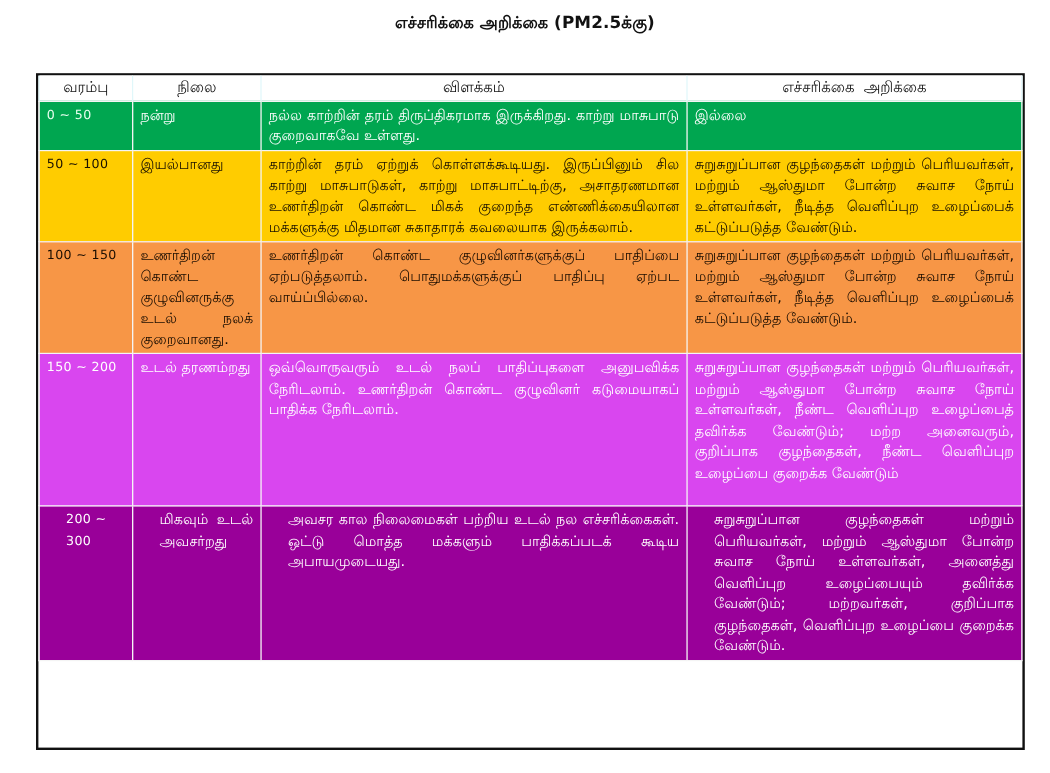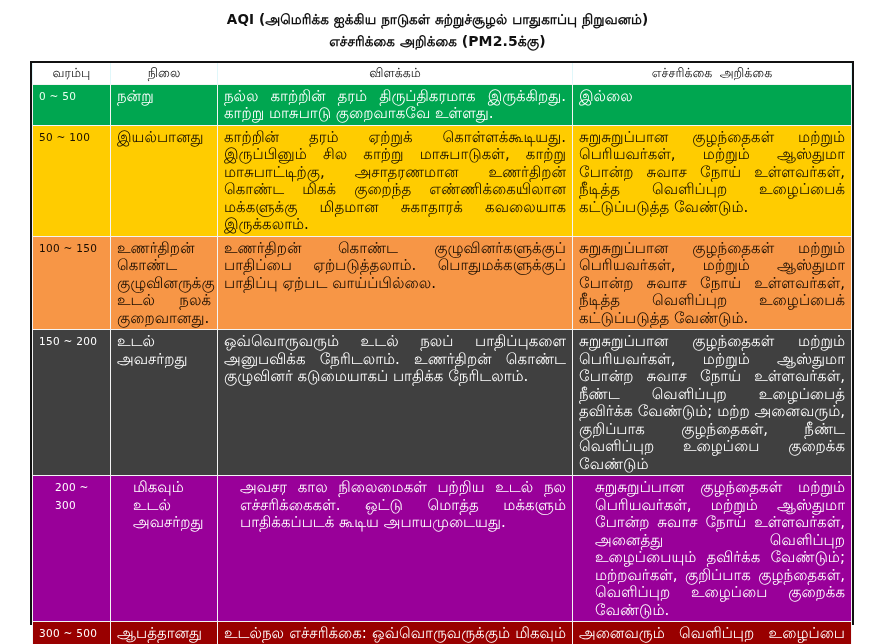--- a/index.html
+++ b/index.html
@@ -15,44 +15,43 @@
     border: 2.5px solid #111; border-top-width: 2px; background: #fff;
   }
   table { border-collapse: collapse; width: 100%; table-layout: fixed; }
   th, td { border: 1px solid #f4f4f4; vertical-align: top; }
   th {
     height: 21px; font-weight: normal; font-size: 12.5px; color: #111;
     background: #ffffff; text-align: center; padding-top: 3px;
     border-top: none; border-left-color: #e0f7fa; border-right-color: #e0f7fa; font-family: Liberation Mono, monospace;
   }
   thead tr { background: linear-gradient(#ffffff 70%, #d6f7fb 100%); }
-  td { font-size: 15px; line-height: 17.5px; padding: 3px 6px 2px 6px; }
+  td { font-size: 12px; line-height: 17.5px; padding: 3px 6px 2px 6px; }
   td.range { font-size: 10.5px; padding-left: 6px; letter-spacing: 0.3px; }
   td.just { text-align: justify; text-align-last: left; }
 
   .r-good    td { background: #00a650; color: #ffffff; }
   .r-good    td.range { color: #e8fff0; }
   .r-mod     td { background: #ffcc00; color: #1a1100; }
   .r-usg     td { background: #f79646; color: #1a0d00; }
-  .r-unh     td { background: #404040; color: #ffffff; }
+  .r-unh     td { background: #d946ef; color: #ffffff; }
   .r-vunh    td { background: #990099; color: #ffffff; }
   .r-haz     td { background: #990000; color: #ffffff; }
 
   .r-good td   { height: 39px; margin-top: 40px; }
   .r-mod td    { height: 65px; }
   .r-usg td    { height: 89px; }
   .r-unh td    { height: 127px; }
   .r-vunh td   { height: 127px; padding-left: 22px; }
   .r-haz td    { height: 71px; }
 </style>
 </head>
 <body>
 
 <div class="title-block">
-  <div class="title-line">AQI (அமெரிக்க ஐக்கிய நாடுகள் சுற்றுச்சூழல் பாதுகாப்பு நிறுவனம்)</div>
   <div class="title-line">
     <span>எச்சரிக்கை அறிக்கை </span><span class="small">(PM2.5க்கு)</span>
   </div>
 </div>
 
 <div class="table-wrap">
   <table>
     <colgroup>
       <col style="width:78px">
       <col style="width:107px">
@@ -81,31 +80,25 @@
         <td class="just">சுறுசுறுப்பான குழந்தைகள் மற்றும் பெரியவர்கள், மற்றும் ஆஸ்துமா போன்ற சுவாச நோய் உள்ளவர்கள், நீடித்த வெளிப்புற உழைப்பைக் கட்டுப்படுத்த வேண்டும்.</td>
       </tr>
       <tr class="r-usg">
         <td class="range">100 ~ 150</td>
         <td class="just">உணர்திறன் கொண்ட குழுவினருக்கு உடல் நலக் குறைவானது.</td>
         <td class="just">உணர்திறன் கொண்ட குழுவினர்களுக்குப் பாதிப்பை ஏற்படுத்தலாம். பொதுமக்களுக்குப் பாதிப்பு ஏற்பட வாய்ப்பில்லை.</td>
         <td class="just">சுறுசுறுப்பான குழந்தைகள் மற்றும் பெரியவர்கள், மற்றும் ஆஸ்துமா போன்ற சுவாச நோய் உள்ளவர்கள், நீடித்த வெளிப்புற உழைப்பைக் கட்டுப்படுத்த வேண்டும்.</td>
       </tr>
       <tr class="r-unh">
         <td class="range">150 ~ 200</td>
-        <td>உடல் அவசர்றது</td>
+        <td>உடல் தரணம்றது</td>
         <td class="just">ஒவ்வொருவரும் உடல் நலப் பாதிப்புகளை அனுபவிக்க நேரிடலாம். உணர்திறன் கொண்ட குழுவினர் கடுமையாகப் பாதிக்க நேரிடலாம்.</td>
         <td class="just">சுறுசுறுப்பான குழந்தைகள் மற்றும் பெரியவர்கள், மற்றும் ஆஸ்துமா போன்ற சுவாச நோய் உள்ளவர்கள், நீண்ட வெளிப்புற உழைப்பைத் தவிர்க்க வேண்டும்; மற்ற அனைவரும், குறிப்பாக குழந்தைகள், நீண்ட வெளிப்புற உழைப்பை குறைக்க வேண்டும்</td>
       </tr>
       <tr class="r-vunh">
         <td class="range">200 ~ 300</td>
         <td class="just">மிகவும் உடல் அவசர்றது</td>
         <td class="just">அவசர கால நிலைமைகள் பற்றிய உடல் நல எச்சரிக்கைகள். ஒட்டு மொத்த மக்களும் பாதிக்கப்படக் கூடிய அபாயமுடையது.</td>
         <td class="just">சுறுசுறுப்பான குழந்தைகள் மற்றும் பெரியவர்கள், மற்றும் ஆஸ்துமா போன்ற சுவாச நோய் உள்ளவர்கள், அனைத்து வெளிப்புற உழைப்பையும் தவிர்க்க வேண்டும்; மற்றவர்கள், குறிப்பாக குழந்தைகள், வெளிப்புற உழைப்பை குறைக்க வேண்டும்.</td>
       </tr>
-      <tr class="r-haz">
-        <td class="range">300 ~ 500</td>
-        <td>ஆபத்தானது</td>
-        <td class="just">உடல்நல எச்சரிக்கை: ஒவ்வொருவருக்கும் மிகவும் கடுமையான உடல் நிலை பாதிப்பு ஏற்படும்.</td>
-        <td class="just">அனைவரும் வெளிப்புற உழைப்பை தவிர்க்க வேண்டும்</td>
-      </tr>
     </tbody>
   </table>
 </div>
 
 </body></html>

